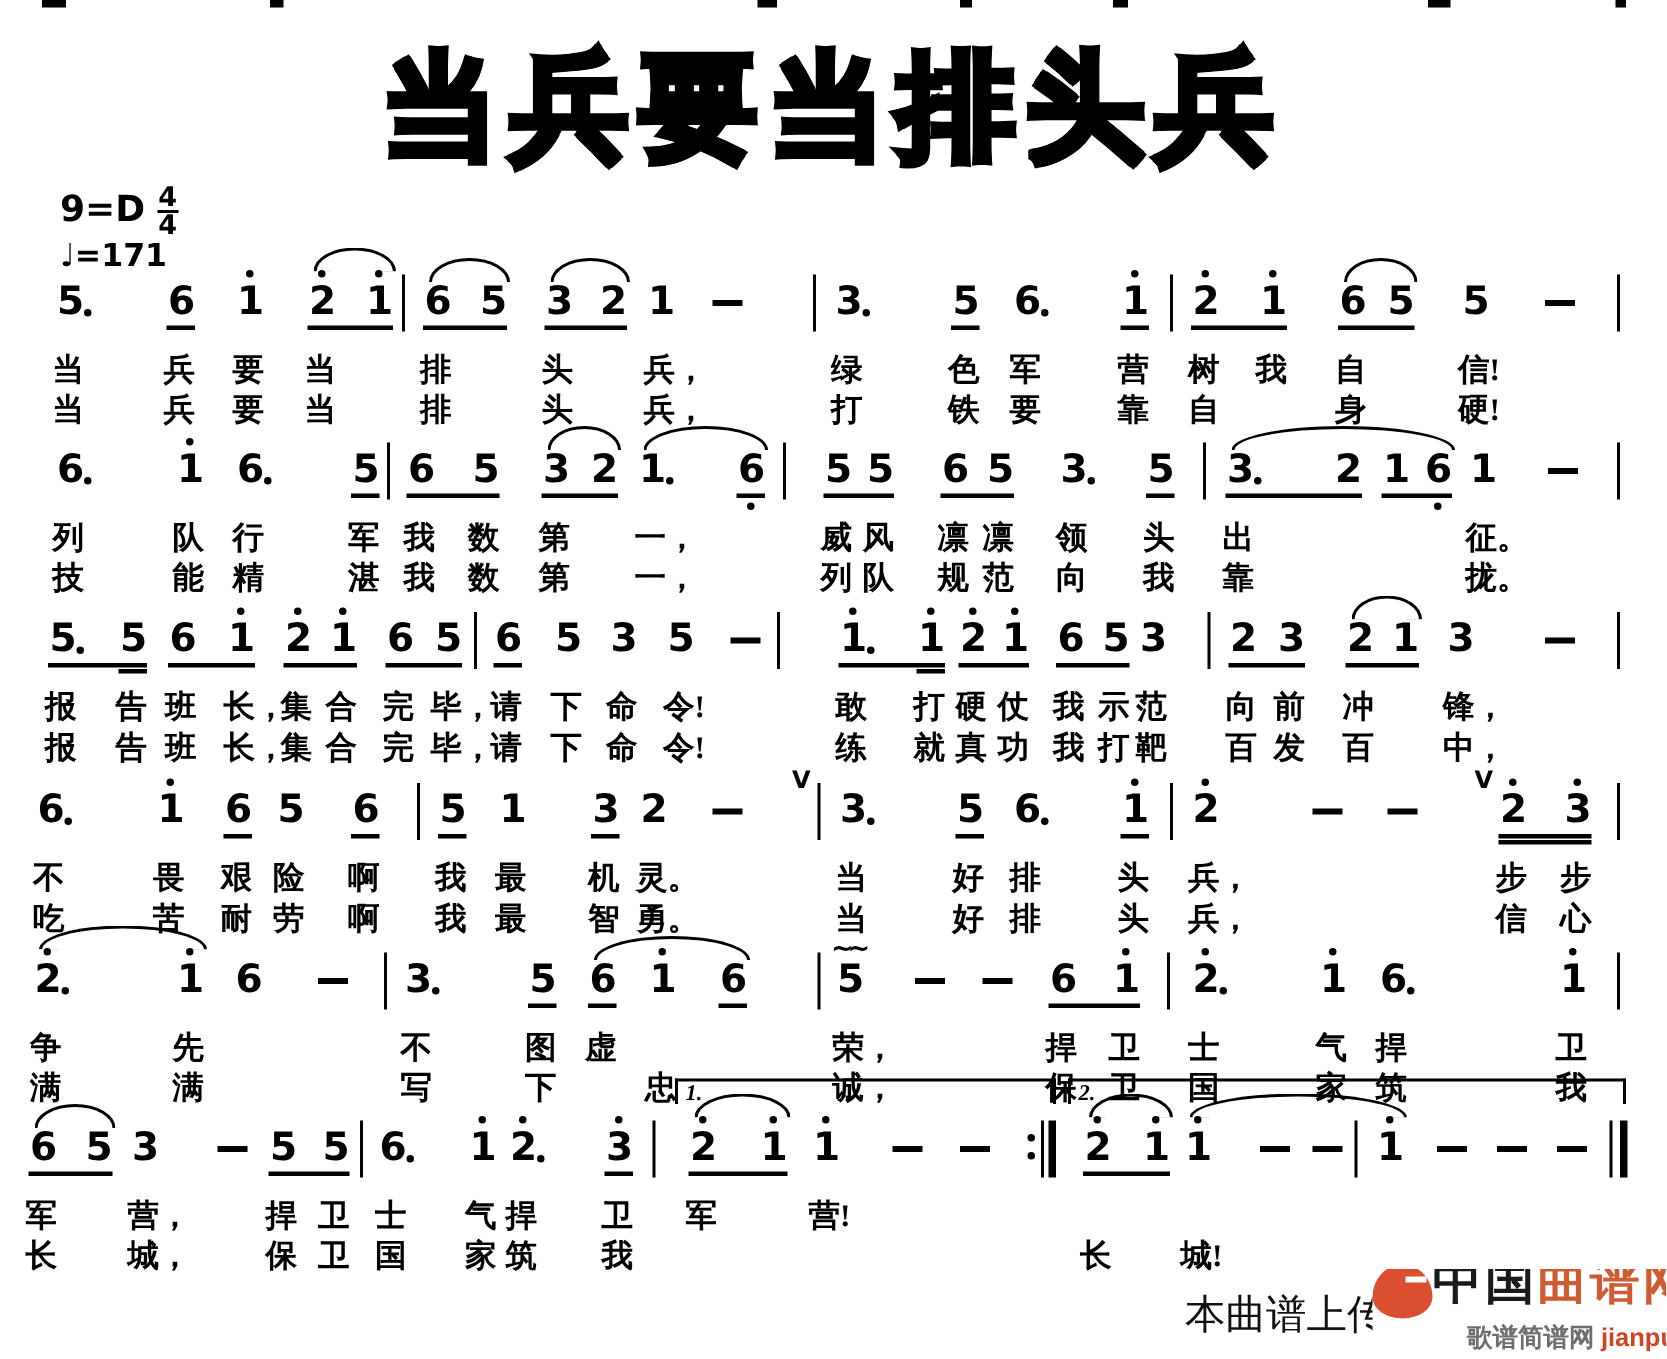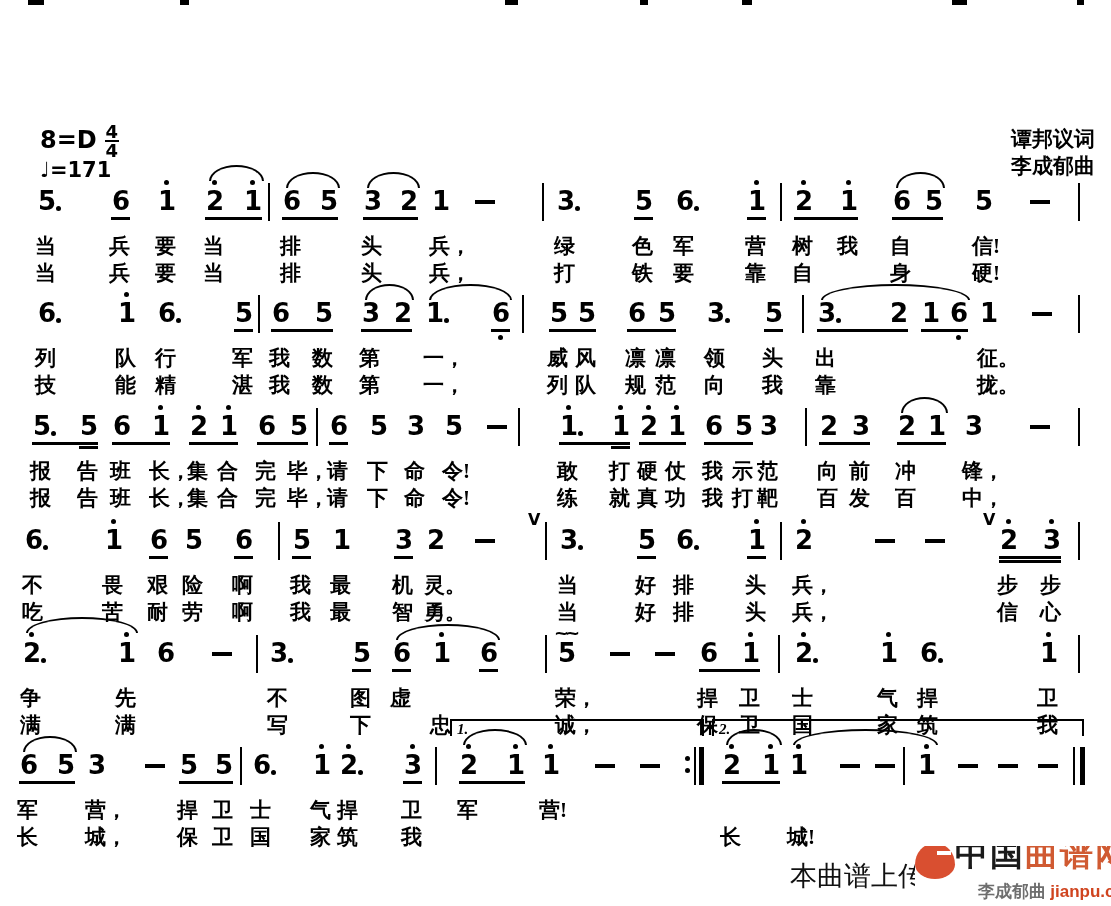--- a/index.html
+++ b/index.html
@@ -44,33 +44,30 @@
   #logo-icon i{position:absolute;left:22px;top:8px;width:14px;height:4px;background:#fff;}
   .logo-dark{font:700 33px "Liberation Serif",serif;color:#1a1a1a;letter-spacing:2px;}
   .logo-orange{font:700 33px "Liberation Serif",serif;color:#d05a32;letter-spacing:2px;}
   #watermark{position:absolute;left:978px;top:880px;font:700 17px "Liberation Serif",serif;color:#6e6e6e;white-space:nowrap;}
   #watermark .wm-domain{color:#d0441f;font-family:"Liberation Sans",sans-serif;}
 </style>
 </head>
 <body>
 
 <div id="score">
+  <div id="title">当兵要当排头兵</div>
 
   <div id="keysig">
-    <span>8=D</span><span class="frac"><span>4</span><span class="bar4"></span><span>4</span></span>
+    <span>9=D</span><span class="frac"><span>4</span><span class="bar4"></span><span>4</span></span>
   </div>
 
   <div id="tempo">
     <span>♩</span><span>=171</span>
   </div>
 
-  <div id="credits">
-    <div>谭邦议词</div>
-    <div>李成郁曲</div>
-  </div>
 
   <div id="systems">
       <div class="artifact" style="left: 28px; width: 16px;"></div>
       <div class="artifact" style="left: 180px; width: 9px;"></div>
       <div class="artifact" style="left: 505px; width: 13px;"></div>
       <div class="artifact" style="left: 640px; width: 8px;"></div>
       <div class="artifact" style="left: 742px; width: 10px;"></div>
       <div class="artifact" style="left: 952px; width: 15px;"></div>
       <div class="artifact" style="left: 1077px; width: 7px;"></div>
       <span class="n" style="left: 38px; top: 188px;">5</span>
@@ -549,15 +546,15 @@
 
   <div id="upload-line">本曲谱上传于</div>
 
   <div id="logo">
     <div id="logo-inner">
       <span id="logo-icon"><i></i></span><span class="logo-dark">中国</span><span class="logo-orange">曲谱网</span>
     </div>
   </div>
 
   <div id="watermark">
-    <span>李成郁曲 </span><span class="wm-domain">jianpu.cn</span>
+    <span>歌谱简谱网 </span><span class="wm-domain">jianpu.cn</span>
   </div>
 </div>
 
 </body></html>

